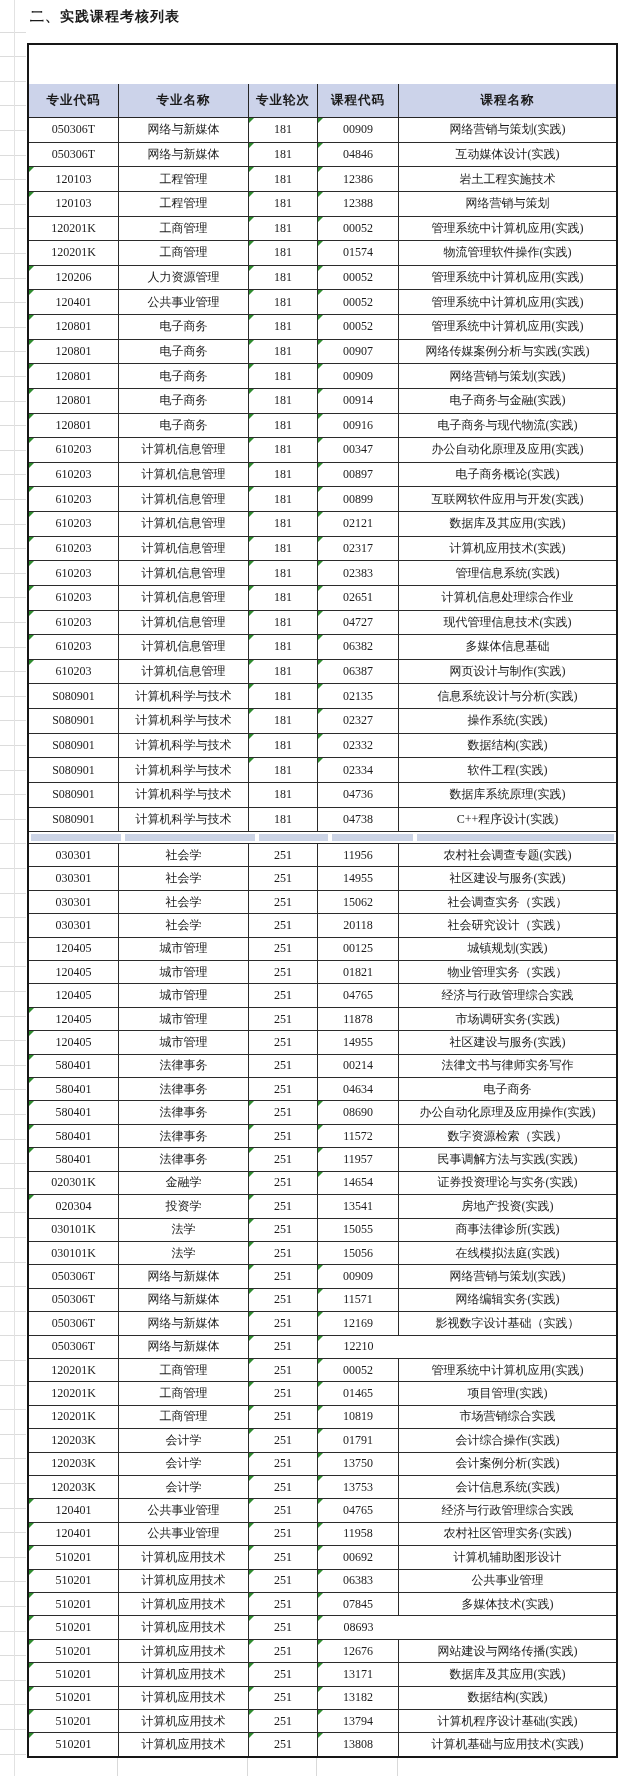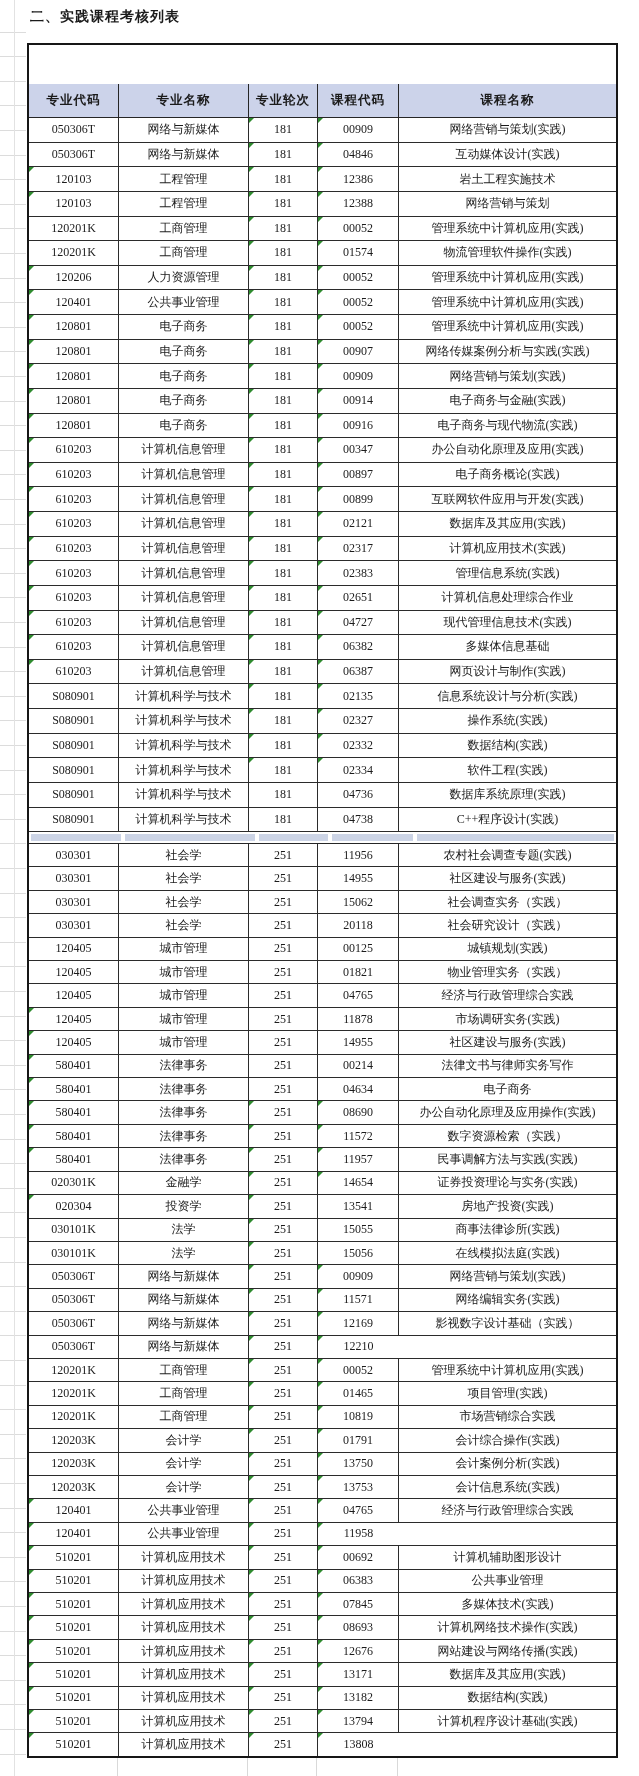--- a/index.html
+++ b/index.html
@@ -474,20 +474,21 @@
           <div class="td w1">公共事业管理</div>
           <div class="td w2">251<div class="tri"></div></div>
           <div class="td w3">04765<div class="tri"></div></div>
           <div class="td w4">经济与行政管理综合实践</div>
         </div>
         <div class="tr">
           <div class="td w0">120401<div class="tri"></div></div>
           <div class="td w1">公共事业管理</div>
           <div class="td w2">251<div class="tri"></div></div>
           <div class="td w3">11958<div class="tri"></div></div>
+          <div class="td w4">农村社区管理实务(实践)</div>
         </div>
         <div class="tr">
           <div class="td w0">510201<div class="tri"></div></div>
           <div class="td w1">计算机应用技术</div>
           <div class="td w2">251<div class="tri"></div></div>
           <div class="td w3">00692<div class="tri"></div></div>
           <div class="td w4">计算机辅助图形设计</div>
         </div>
         <div class="tr">
           <div class="td w0">510201<div class="tri"></div></div>
@@ -501,21 +502,20 @@
           <div class="td w1">计算机应用技术</div>
           <div class="td w2">251<div class="tri"></div></div>
           <div class="td w3">07845<div class="tri"></div></div>
           <div class="td w4">多媒体技术(实践)</div>
         </div>
         <div class="tr">
           <div class="td w0">510201<div class="tri"></div></div>
           <div class="td w1">计算机应用技术</div>
           <div class="td w2">251<div class="tri"></div></div>
           <div class="td w3">08693<div class="tri"></div></div>
-          <div class="td w4">计算机网络技术操作(实践)</div>
         </div>
         <div class="tr">
           <div class="td w0">510201<div class="tri"></div></div>
           <div class="td w1">计算机应用技术</div>
           <div class="td w2">251<div class="tri"></div></div>
           <div class="td w3">12676<div class="tri"></div></div>
           <div class="td w4">网站建设与网络传播(实践)</div>
         </div>
         <div class="tr">
           <div class="td w0">510201<div class="tri"></div></div>
@@ -536,20 +536,21 @@
           <div class="td w1">计算机应用技术</div>
           <div class="td w2">251<div class="tri"></div></div>
           <div class="td w3">13794<div class="tri"></div></div>
           <div class="td w4">计算机程序设计基础(实践)</div>
         </div>
         <div class="tr">
           <div class="td w0">510201<div class="tri"></div></div>
           <div class="td w1">计算机应用技术</div>
           <div class="td w2">251<div class="tri"></div></div>
           <div class="td w3">13808<div class="tri"></div></div>
+          <div class="td w4">计算机基础与应用技术(实践)</div>
         </div>
       </div>
   </div>
 
   <div class="below">
     <span style="left:90px"></span>
       <span style="left:220px"></span>
     <span style="left:289px"></span>
       <span style="left:370px"></span>
   </div>

